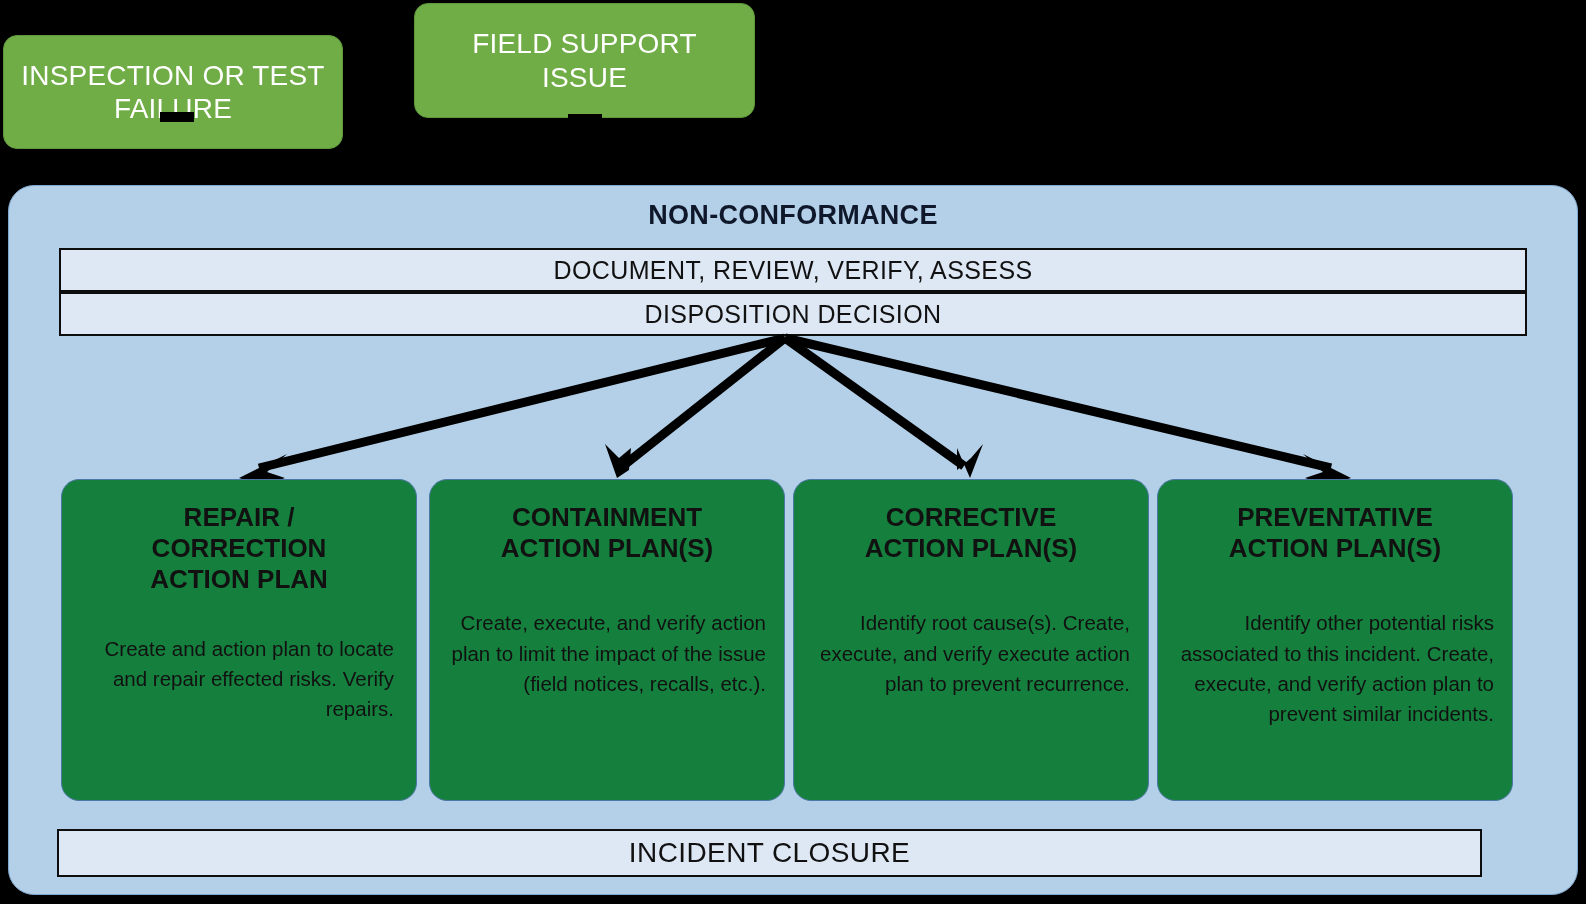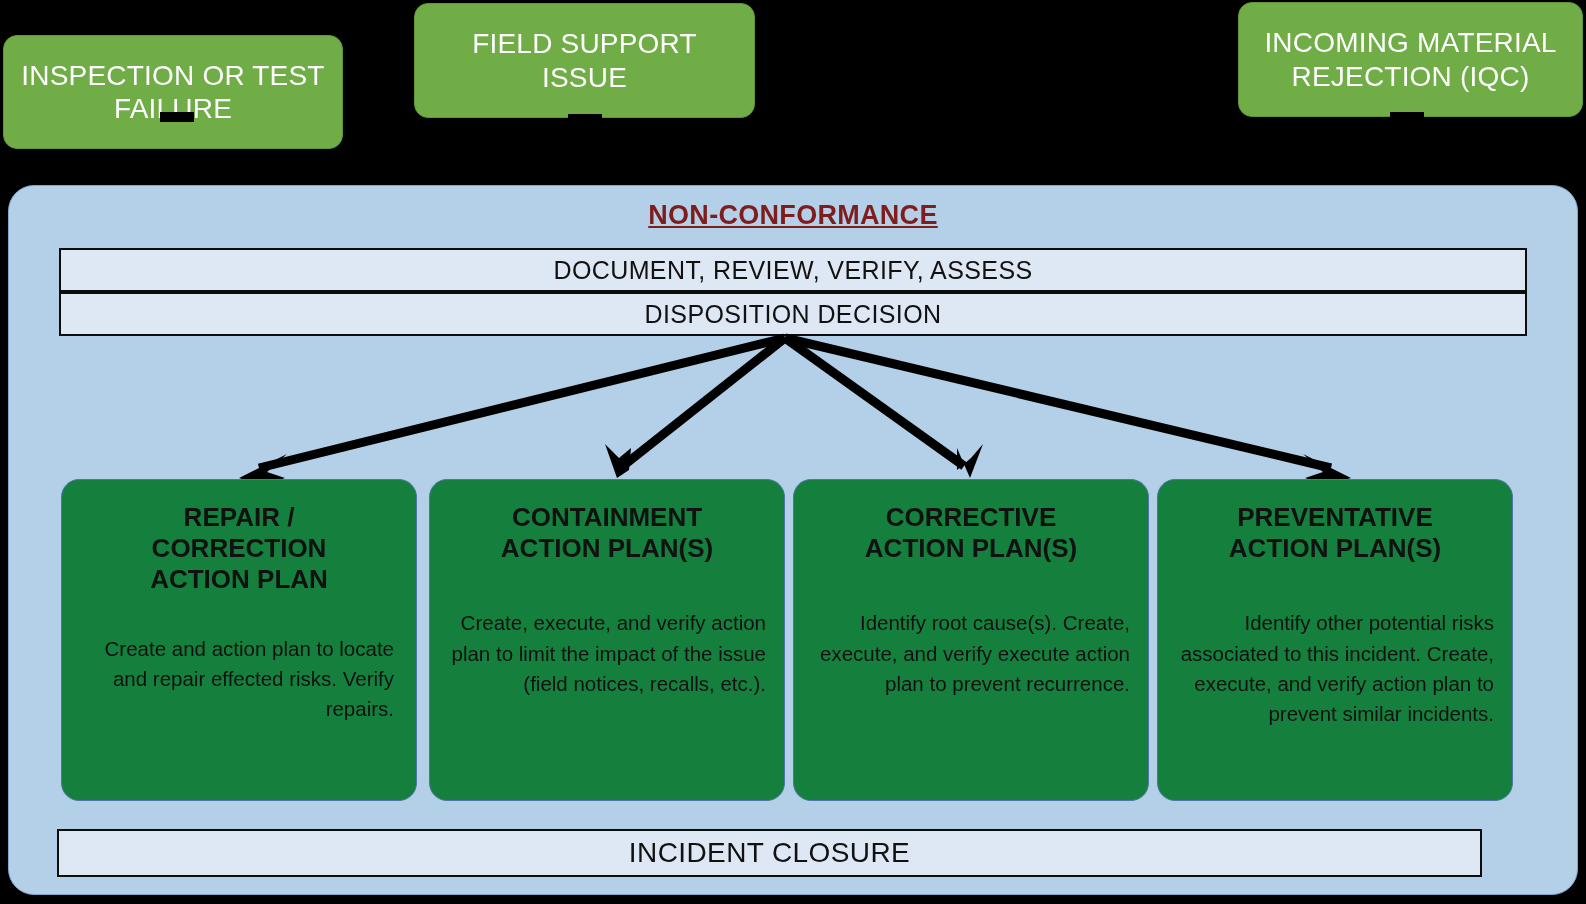--- a/index.html
+++ b/index.html
@@ -51,23 +51,22 @@
     box-sizing:border-box;
   }
 
   #nc-title{
     position:absolute;
     left:0; top:14px;
     width:100%;
     text-align:center;
     font-size:27px;
     font-weight:bold;
-    color:#7f1d1d;
+    color:#0f172a;
     letter-spacing:.3px;
-    text-decoration:underline;
   }
 
   .strip{
     position:absolute;
     left:50px;
     width:1468px;
     height:44px;
     background:#DEE8F4;
     border:2px solid #0D0D0D;
     box-sizing:border-box;
@@ -139,23 +138,20 @@
   </div>
   <div class="stub" style="left:160px;top:112px;"></div>
 
   <div class="trigger" id="trig-1" style="left:414px;top:3px;width:341px;height:115px;">
     <span>FIELD SUPPORT ISSUE</span>
   </div>
   <div class="stub" style="left:568px;top:114px;"></div>
 
   <div class="stub" style="left:968px;top:112px;"></div>
 
-  <div class="trigger" id="trig-3" style="left:1238px;top:2px;width:345px;height:115px;">
-    <span>INCOMING MATERIAL REJECTION (IQC)</span>
-  </div>
   <div class="stub" style="left:1390px;top:112px;"></div>
 
   <svg style="position:absolute;left:740px;top:150px;width:110px;height:48px;">
     <polygon points="45,38 28,20 40,24 45,12 50,24 62,20" fill="#000"></polygon>
   </svg>
 
   <div id="bluebox">
 
     <div id="nc-title">NON-CONFORMANCE</div>
 

